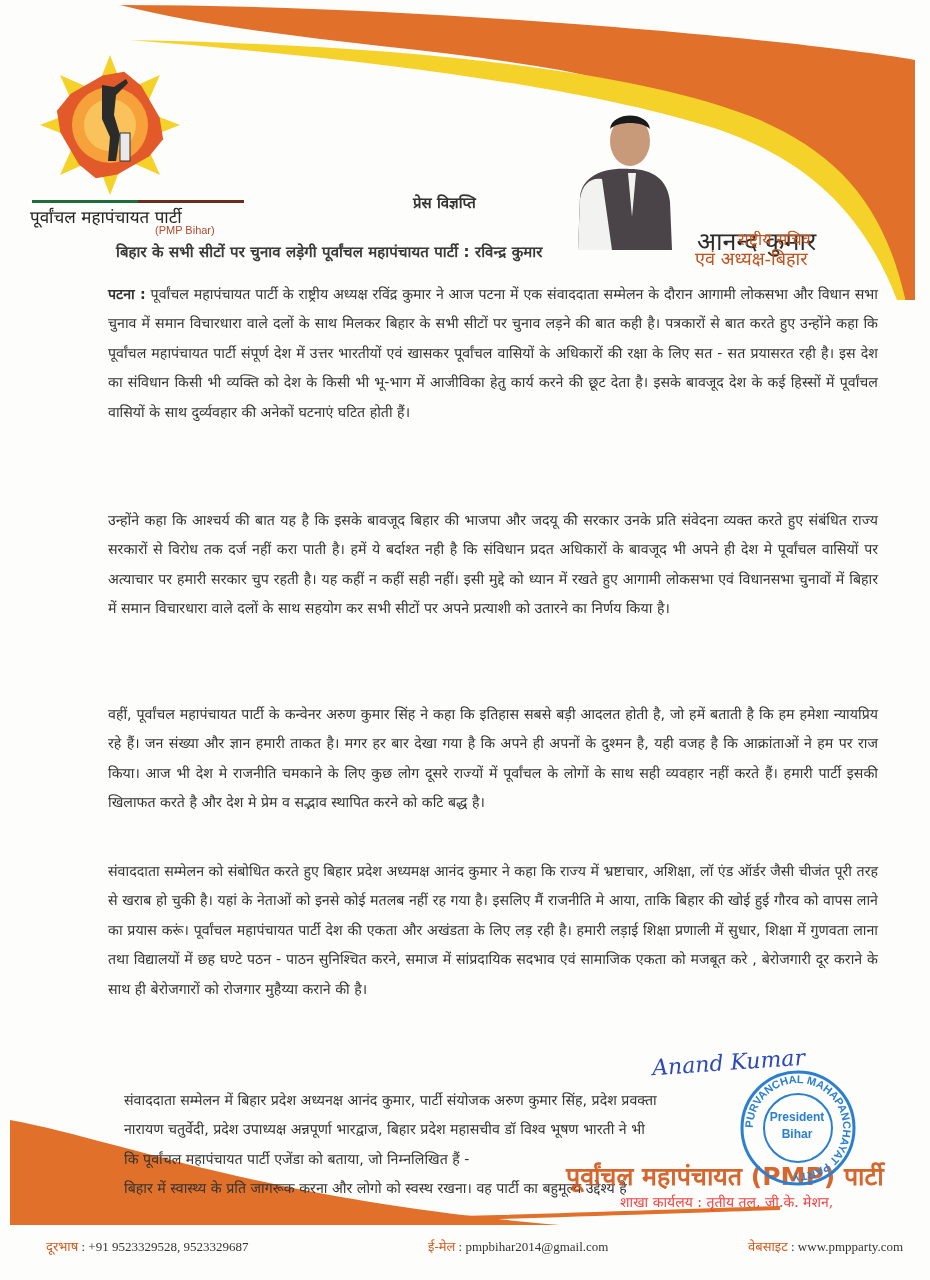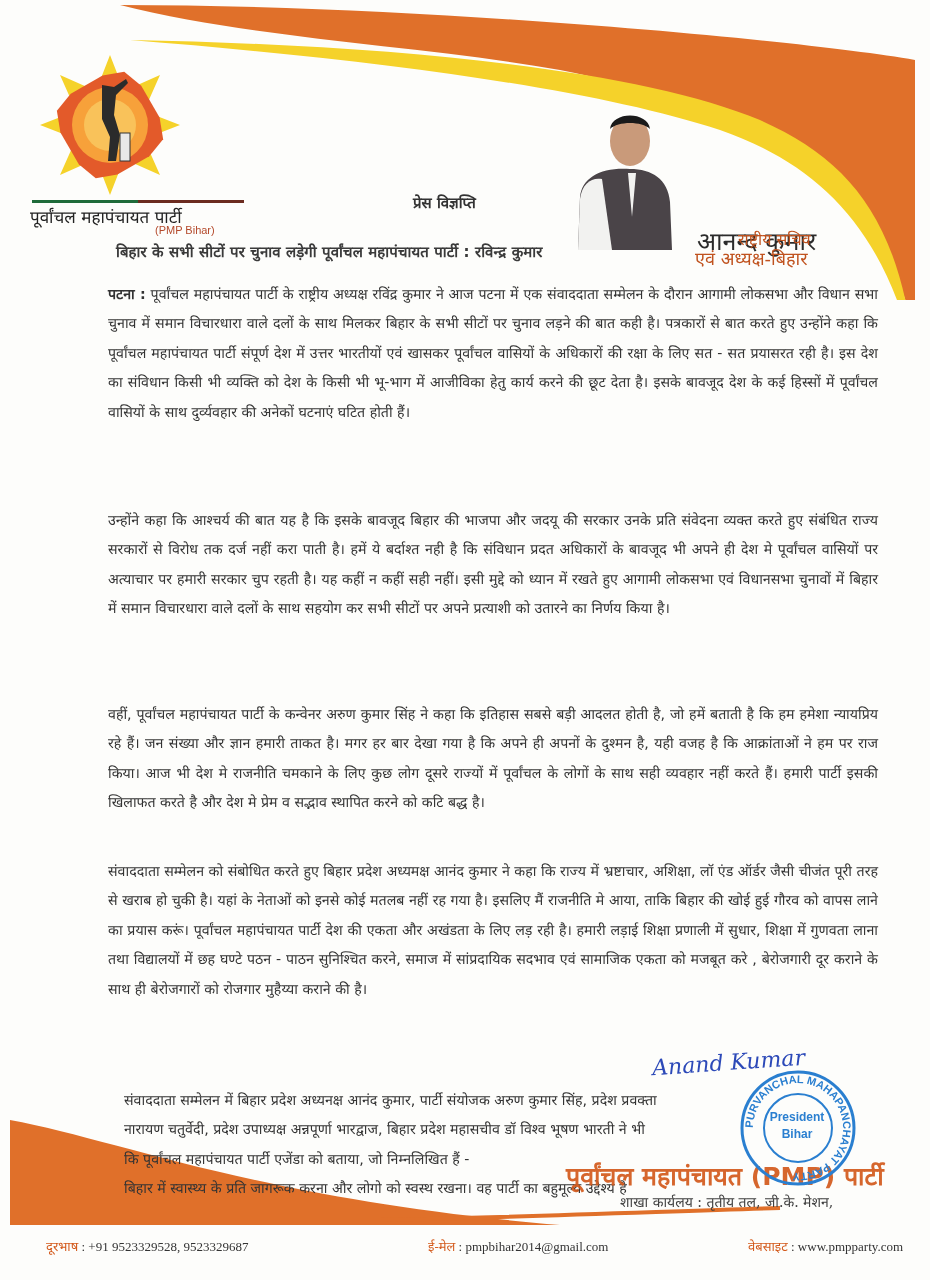--- a/index.html
+++ b/index.html
@@ -36,21 +36,21 @@
   .p5 { top: 1070px; width: 520px; }
   .p5 .line { display: block; white-space: nowrap; }
   .lead { font-weight: bold; }
 
   .signature { position: absolute; left: 652px; top: 1050px; font-family: "DejaVu Serif", serif; font-style: italic; font-size: 22px; color: #2c49b8; transform: rotate(-4deg); }
   .stamp { position: absolute; left: 738px; top: 1068px; width: 120px; height: 120px; }
   .stamp-text1 { position: absolute; left: 762px; top: 1110px; width: 70px; text-align: center; font-family: "Liberation Sans", sans-serif; font-weight: bold; font-size: 12px; color: #2a7fd0; }
   .stamp-text2 { position: absolute; left: 762px; top: 1127px; width: 70px; text-align: center; font-family: "Liberation Sans", sans-serif; font-weight: bold; font-size: 12px; color: #2a7fd0; }
 
   .branch-brand { position: absolute; left: 566px; top: 1158px; font-size: 25px; font-weight: bold; color: #d35a1c; opacity: 0.92; white-space: nowrap; }
-  .branch-addr1 { position: absolute; left: 620px; top: 1192px; font-size: 14px; color: #404040; font-family: "DejaVu Serif", serif; }
+  .branch-addr1 { position: absolute; left: 620px; top: 1192px; font-size: 14px; color: #ef4444; font-family: "DejaVu Serif", serif; }
   .branch-addr2 { position: absolute; left: 614px; top: 1272px; font-size: 14px; color: #0369a1; font-family: "DejaVu Serif", serif; margin-top: 36px; }
 
   .footer { position: absolute; top: 1237px; font-size: 13px; font-family: "Liberation Serif", serif; color: #333; white-space: nowrap; }
   .footer .lbl { color: #d35a1c; }
   .f-phone { left: 46px; }
   .f-email { left: 428px; }
   .f-web { left: 748px; }
 </style>
 </head>
 <body>

